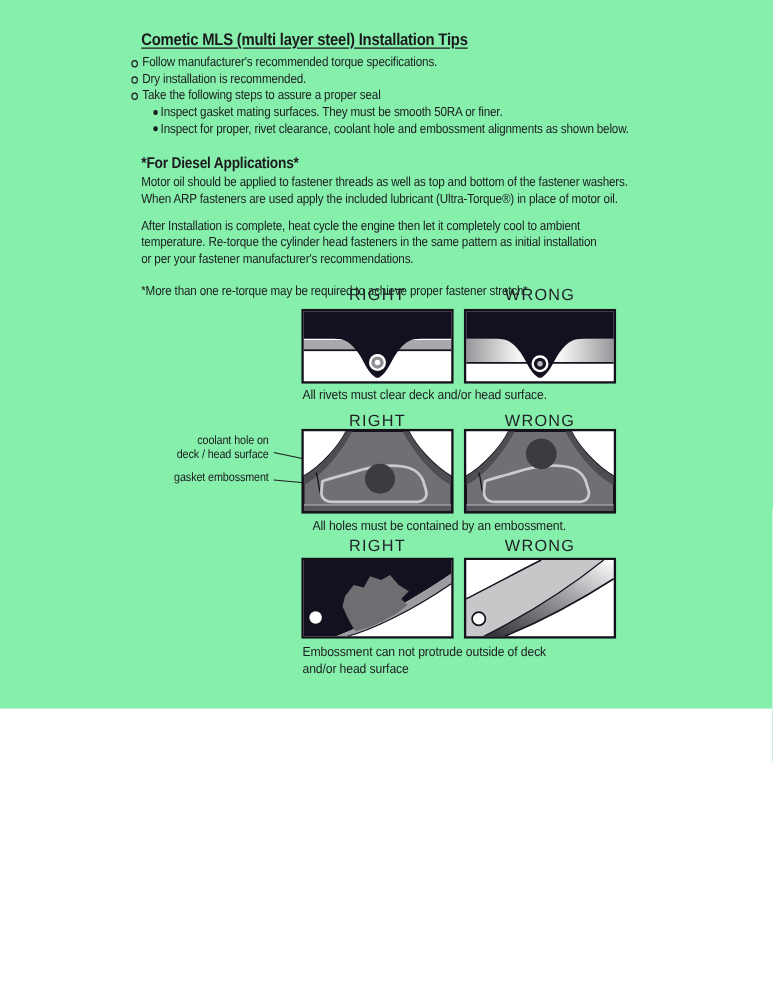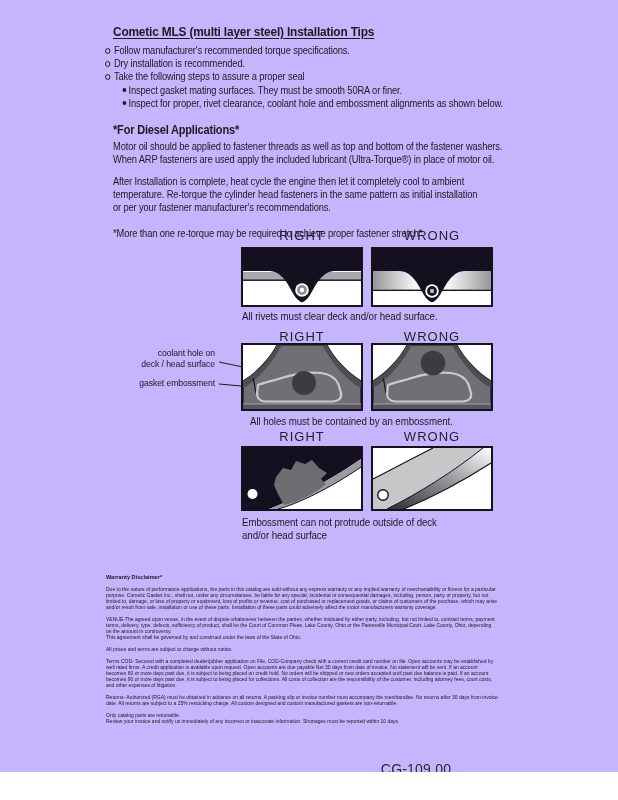--- a/index.html
+++ b/index.html
@@ -1,16 +1,16 @@
 <!DOCTYPE html>
 <html><head>
 <meta charset="utf-8">
 <style>
   html,body{margin:0;padding:0;background:#ffffff;}
-  .page{position:relative;width:618px;height:772px;background:#c4b5fd;overflow:hidden;
+  .page{position:relative;width:618px;height:567px;background:#86efac;overflow:hidden;
         font-family:"Liberation Sans","DejaVu Sans",sans-serif;color:#1b1b1e;}
 
   
   .content{position:absolute;left:113px;top:24px;width:480px;
            transform:scaleX(.88);transform-origin:left top;}
   .title{font-size:13.5px;font-weight:bold;letter-spacing:-.2px;margin:0 0 5px 0;
          text-decoration:underline;text-underline-offset:2px;}
   .bullet{display:flex;align-items:flex-start;line-height:13.2px;font-size:10.6px;letter-spacing:-.15px;}
   .bullet .ring{flex:0 0 auto;width:4px;height:4px;border:1px solid #1b1b1e;border-radius:50%;
                 margin:4px 4px 0 -9px;}

